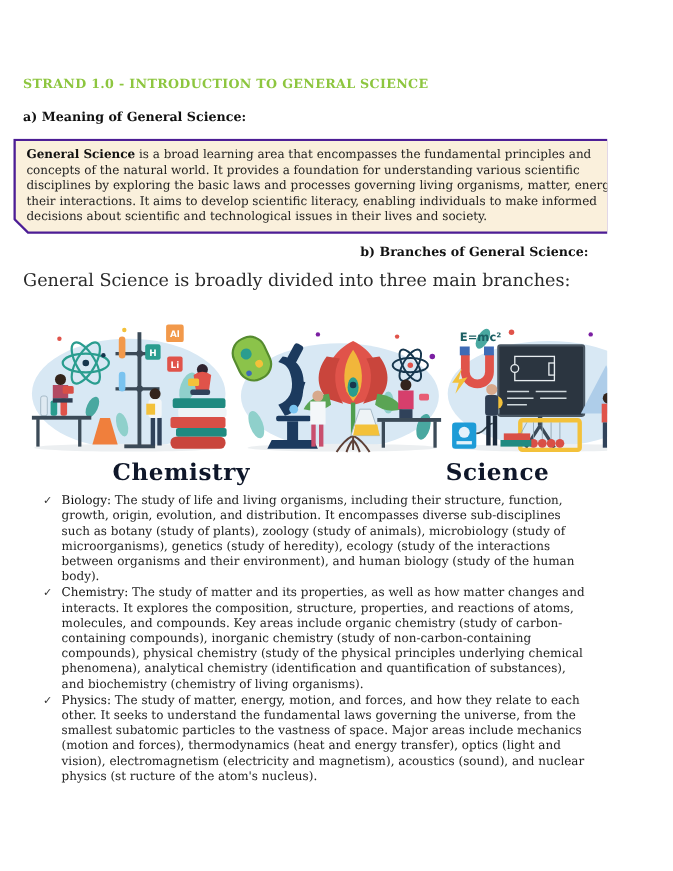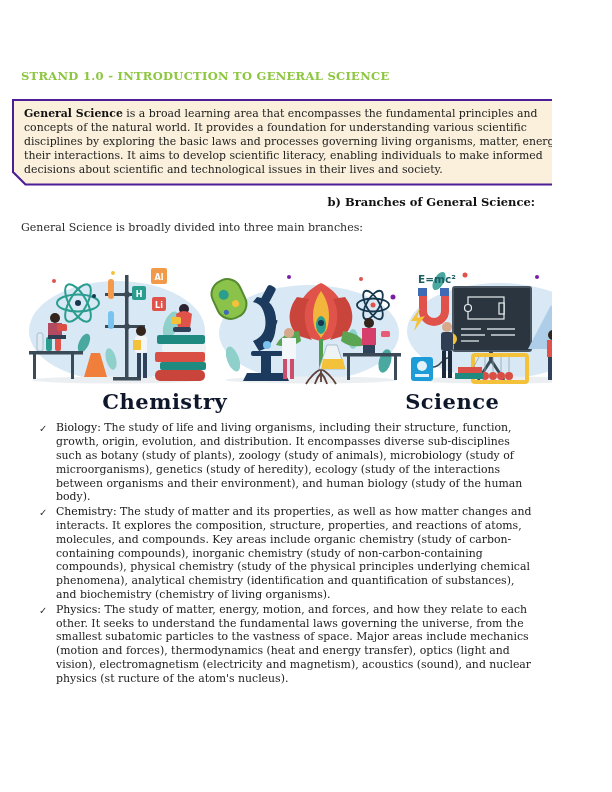--- a/index.html
+++ b/index.html
@@ -48,21 +48,21 @@
     background: #faf0dc;
     clip-path: polygon(0 0, calc(100% - 12px) 0, 100% 12px, 100% 100%, 12px 100%, 0 calc(100% - 12px));
     padding: 6px 10px 7px 10px;
     font-size: 10.9px;
     line-height: 13.9px;
     color: #222;
   }
   .def-lead { font-weight: bold; color: #111; }
 
   .branches-heading { margin-top: 0; margin-bottom: 12px; text-align: right; }
-  .intro-line { font-size: 11px; line-height: 13.9px; margin-bottom: 18px; color: #2a2a2a; }
+  .intro-line { font-size: 16px; line-height: 13.9px; margin-bottom: 18px; color: #2a2a2a; }
 
   .illustration-wrap { width: 575px; margin-bottom: 2px; margin-top: 33px; }
   .labels-row {
     display: flex;
     width: 575px;
     margin-top: -2px;
     margin-bottom: 7px;
   }
   .panel-label {
     flex: 1;
@@ -94,20 +94,21 @@
 </style>
 </head>
 <body>
 
 <div class="page">
   <div class="content">
 
     <div class="strand-heading">STRAND 1.0 - INTRODUCTION TO GENERAL SCIENCE</div>
 
 
+    <div class="sub-heading">a) Meaning of General Science:</div>
 
     <div class="def-box-outer">
       <div class="def-box-inner">
         <span class="def-lead">General Science</span><span> is a broad learning area that encompasses the fundamental principles and concepts of the natural world. It provides a foundation for understanding various scientific disciplines by exploring the basic laws and processes governing living organisms, matter, energy, and their interactions. It aims to develop scientific literacy, enabling individuals to make informed decisions about scientific and technological issues in their lives and society.</span>
       </div>
     </div>
 
     <div class="sub-heading branches-heading">b) Branches of General Science:</div>
 
     <div class="intro-line">General Science is broadly divided into three main branches:</div>

